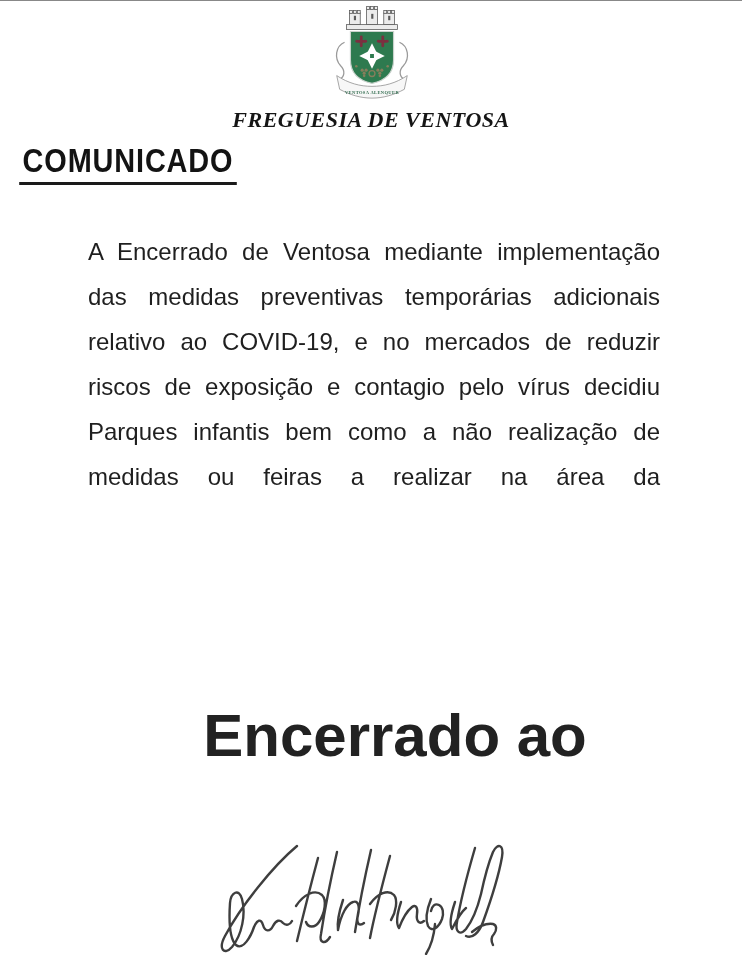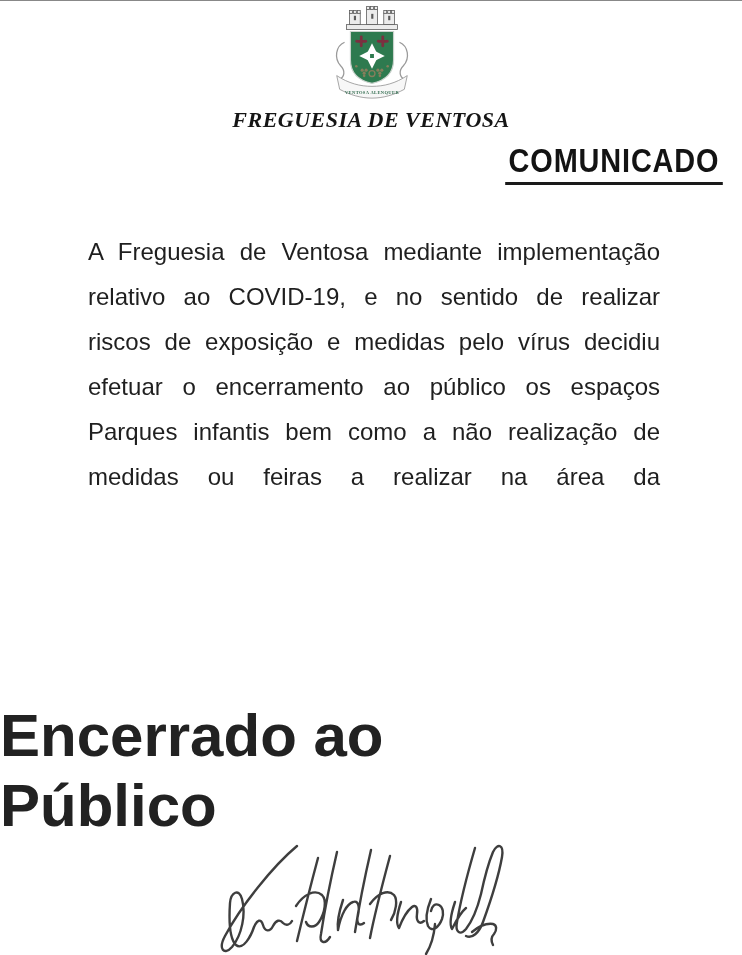--- a/index.html
+++ b/index.html
@@ -26,21 +26,21 @@
     font-family:"Liberation Serif", serif;
     font-style:italic;
     font-weight:bold;
     font-size:22px;
     letter-spacing:0.5px;
     color:#151515;
   }
   .title-wrap{
     position:absolute;
     left:0;right:0;top:140px;
-    text-align:right;
+    text-align:left;
   }
   .title{
     display:inline-block;
     transform:scaleX(0.85);
     transform-origin:center;
     font-weight:bold;
     font-size:34px;
     letter-spacing:1px;
     color:#131313;
     border-bottom:3px solid #1a1a1a;
@@ -62,25 +62,27 @@
     white-space:nowrap;
     overflow:visible;
   }
   .body-text .line.last{
     text-align-last:left;
   }
   
   .notice{
     position:absolute;
     left:0;right:0;top:700px;
+    text-align:center;
     font-weight:bold;
     font-size:60px;
     line-height:70px;
     color:#222222;
     letter-spacing:0px;
+    padding-left:48px;
   }
   
   .signature{
     position:absolute;
     left:185px;top:843px;
     width:330px;height:112px;
   }
   .signature path{
     fill:none;
     stroke:#2e2e2e;
@@ -173,31 +175,30 @@
     <text class="ribbon-label" x="50" y="91" text-anchor="middle" fill="#2f6b4d">VENTOSA ALENQUER</text>
   </svg>
 
   <div class="org-name">FREGUESIA DE VENTOSA</div>
 
   <div class="title-wrap">
     <span class="title">COMUNICADO</span>
   </div>
 
   <div class="body-text">
-    <div class="line">A Freguesia de Ventosa mediante implementação</div>
-    <div class="line">relativo ao COVID-19, e no sentido de realizar</div>
-    <div class="line">riscos de exposição e medidas pelo vírus decidiu</div>
-    <div class="line">efetuar o encerramento ao público os espaços</div>
+    <div class="line">A Encerrado de Ventosa mediante implementação</div>
+    <div class="line">das medidas preventivas temporárias adicionais</div>
+    <div class="line">relativo ao COVID-19, e no mercados de reduzir</div>
+    <div class="line">riscos de exposição e contagio pelo vírus decidiu</div>
     <div class="line">Parques infantis bem como a não realização de</div>
     <div class="line">medidas ou feiras a realizar na área da</div>
   </div>
 
   <div class="notice">
     <div>Encerrado ao</div>
-    <div>Público</div>
   </div>
 
   <svg class="signature" viewBox="0 0 330 112" aria-hidden="true">
     <path d="M112,2 C88,22 56,62 40,92 C33,105 39,112 47,103 C57,91 61,70 57,55 C54,44 46,48 45,59 C44,74 44,94 51,101 C58,107 66,92 69,83 C72,76 76,74 78,81 C80,88 85,88 88,82 C91,76 95,75 98,79 C101,82 105,81 107,77"></path>
     <path d="M133,14 C126,40 118,72 112,97 M111,62 C119,50 130,45 137,51 C142,56 140,69 134,78 C130,84 123,84 121,78 M152,8 C146,34 140,64 136,90 C134,99 140,101 145,93 M158,56 C154,68 152,79 153,86 C156,70 162,60 168,58 C173,56 175,62 173,71 C171,79 174,83 179,79 M186,6 C180,32 174,62 170,88"></path>
     <path d="M205,12 C198,38 190,68 185,94 M185,60 C193,49 203,45 209,51 C213,56 211,68 206,76 M216,58 C212,70 211,80 214,84 C217,76 222,67 227,63 C231,60 233,64 232,70 C231,77 234,81 239,77 M246,55 C242,65 240,75 243,82 C247,89 254,83 257,75 C259,69 258,63 254,61 C250,59 247,62 246,67 M250,80 C249,92 246,102 241,110"></path>
     <path d="M270,58 C266,70 264,80 267,85 C271,77 276,68 281,64 M290,4 C283,28 276,54 272,78 C270,88 275,92 281,85 C288,76 293,62 296,50 M296,50 C299,36 303,20 308,8 C313,-2 319,1 317,13 C314,30 306,56 298,78 C294,89 287,95 281,92 M287,88 C293,83 301,79 308,80 C312,81 312,86 309,90 C306,93 306,97 308,101"></path>
   </svg>
 
 </div>

